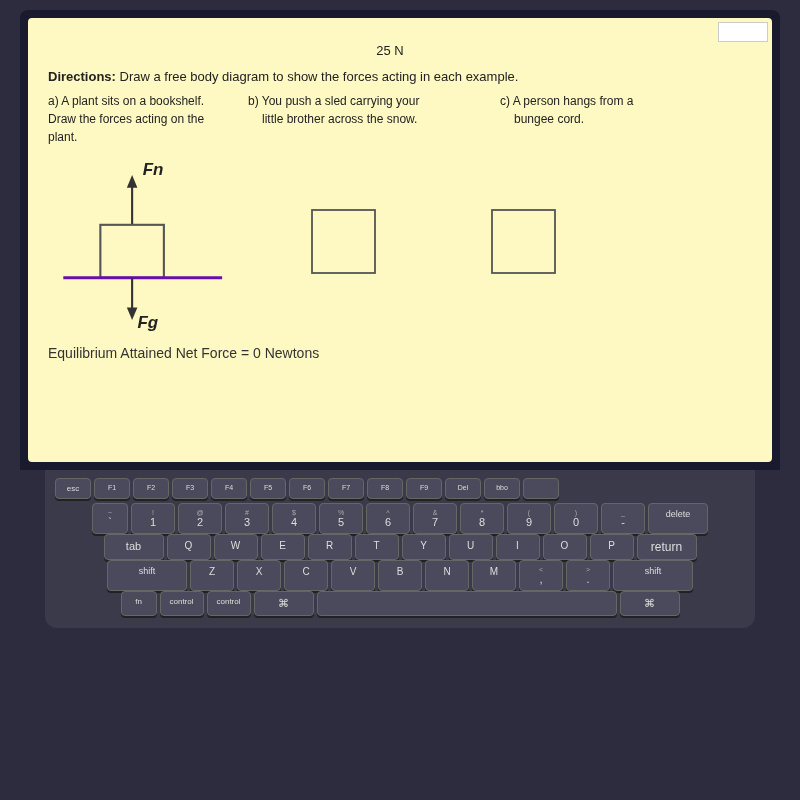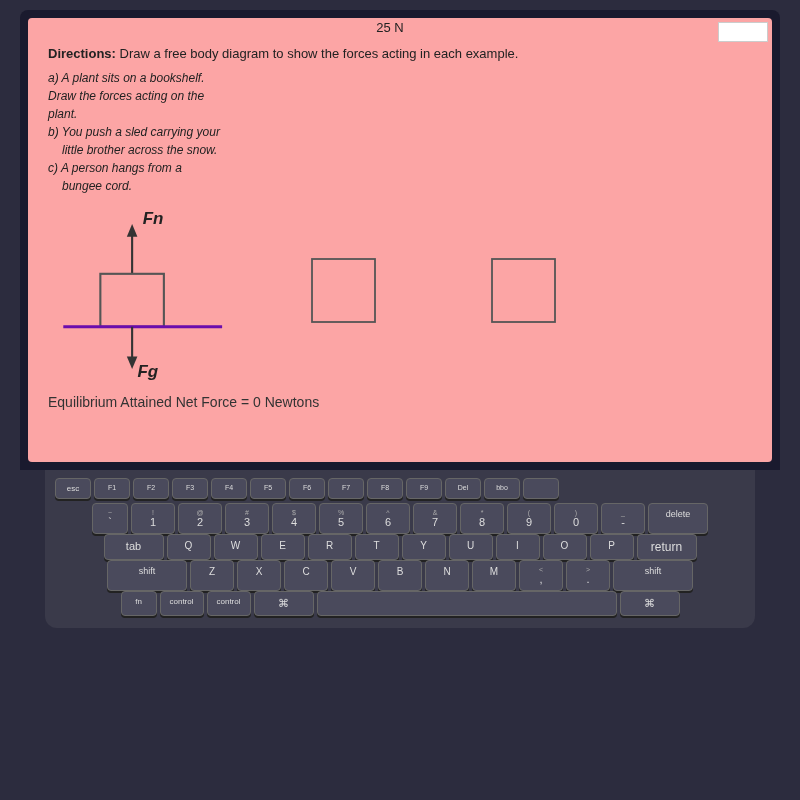--- a/index.html
+++ b/index.html
@@ -38,22 +38,22 @@
       width: 100%;
       height: 100%;
       background: #f5f5f5;
       border-radius: 4px;
       overflow: hidden;
       position: relative;
     }
 
     
     .paper-content {
-      background: #fca5a5;
-      padding: 1px 20px;
+      background: #fef9c3;
+      padding: 24px 20px;
       font-size: 13px;
       color: #222;
       line-height: 1.4;
       height: 100%;
     }
 
     .top-label {
       text-align: center;
       font-size: 13px;
       margin-bottom: 8px;
@@ -75,24 +75,23 @@
       margin-bottom: 6px;
       font-size: 13px;
     }
 
     .directions-line strong {
       font-weight: bold;
     }
 
     .examples-row {
       display: flex;
-      flex-direction: column;
+      flex-direction: row;
       gap: 0;
       margin-bottom: 10px;
-      font-style: italic;
     }
 
     .example-col {
       flex: 1;
       font-size: 12px;
       line-height: 1.5;
       padding-right: 8px;
     }
 
     .example-col:first-child {

